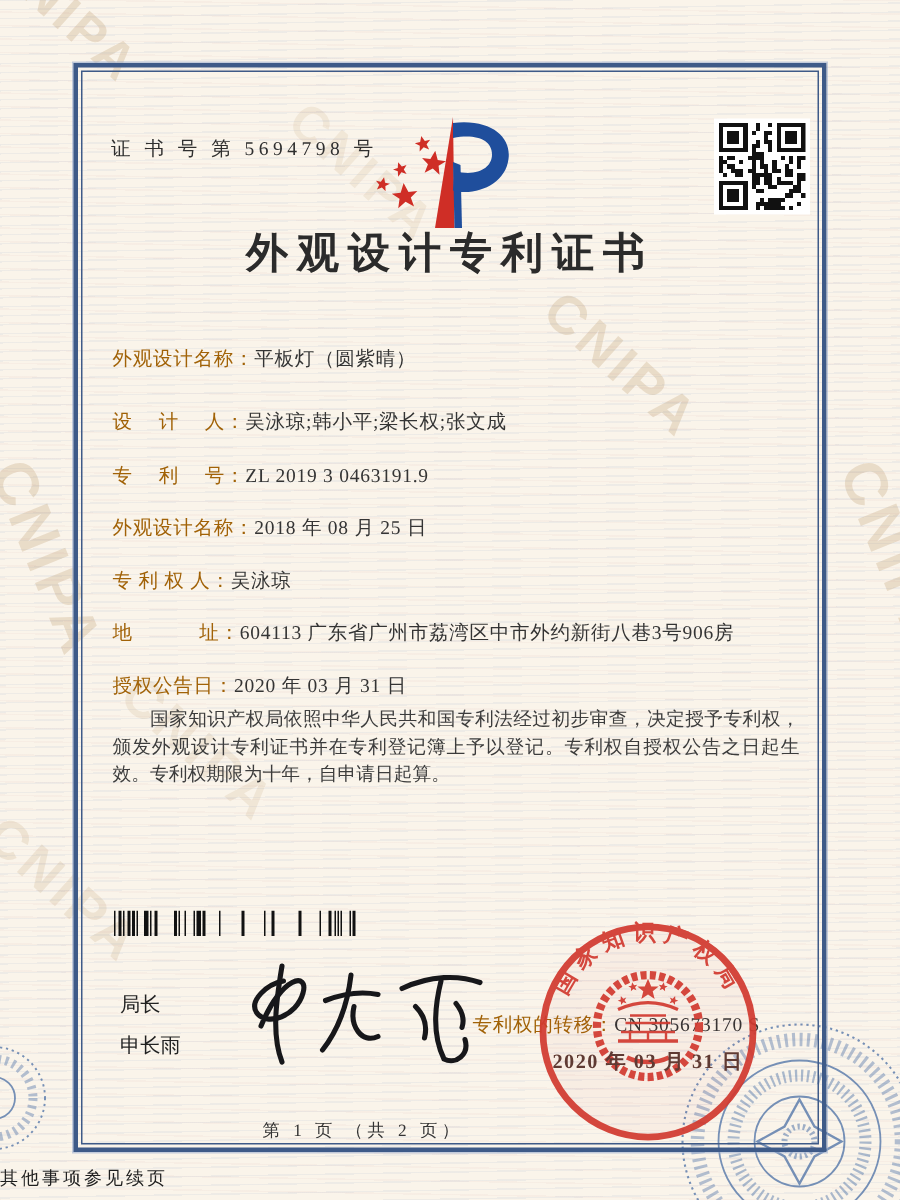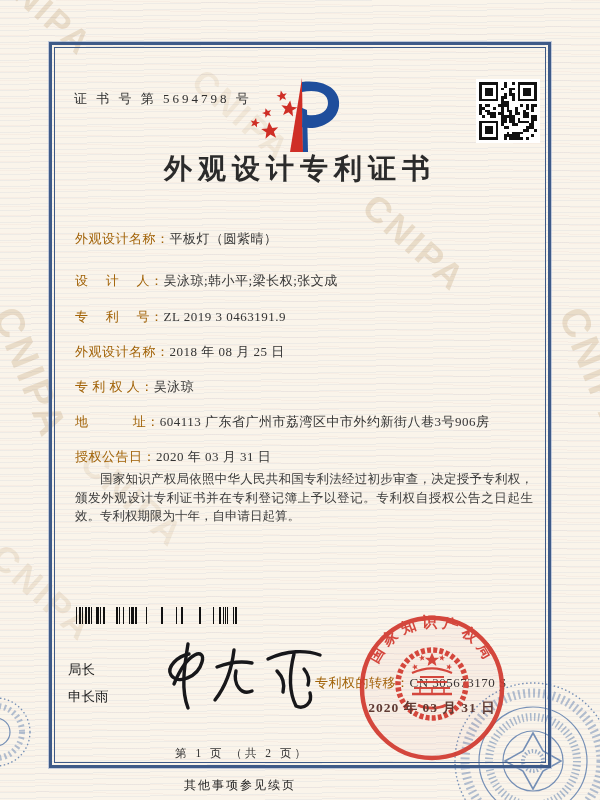--- a/index.html
+++ b/index.html
@@ -30,28 +30,28 @@
          letter-spacing:6px;z-index:2;}
   .qr{left:476px;top:79px;width:64px;height:64px;background:#fff;padding:3px;box-sizing:border-box;z-index:2;}
   .fields{left:75px;top:222px;width:460px;z-index:2;font-size:13px;color:#343434;}
   .frow{position:absolute;left:0;white-space:nowrap;letter-spacing:0.5px;}
   .frow .lab{color:#a16207;}
   .grant-no{position:absolute;left:240px;top:0;}
   .body-text{left:75px;top:470px;width:458px;z-index:2;font-size:12.5px;line-height:18.5px;
              color:#3c3c3c;text-align:justify;}
   .body-text p{margin:0 0 1px 0;text-indent:2em;}
   .barcode{left:76px;top:607px;z-index:2;}
-  .director{left:68px;top:656px;z-index:2;font-size:13.5px;line-height:27px;color:#222;
+  .director{left:80px;top:656px;z-index:2;font-size:13.5px;line-height:27px;color:#222;
             font-family:"Liberation Sans","DejaVu Sans",sans-serif;}
   .signature{left:148px;top:640px;z-index:4;}
   .seal{left:356px;top:612px;z-index:5;opacity:0.93;}
   .seal-date{left:356px;top:699px;width:152px;text-align:center;z-index:6;
              font-size:13.5px;letter-spacing:1px;color:#5f3a33;font-weight:bold;}
   .page-no{left:0;top:746px;width:484px;text-align:center;font-size:11.5px;letter-spacing:3px;z-index:2;color:#333;}
-  .cont-note{left:0;top:777px;width:480px;text-align:center;font-size:12px;letter-spacing:2px;z-index:2;color:#1f1f1f;}
+  .cont-note{left:0;top:777px;width:480px;text-align:left;font-size:12px;letter-spacing:2px;z-index:2;color:#1f1f1f;}
   .rosette{z-index:2;opacity:0.75;}
   svg{display:block;}
 </style>
 </head>
 <body>
 
 <div class="wm" style="left:-16px;top:-10px;font-size:34px;transform:rotate(42deg);">CNIPA</div>
 <div class="wm" style="left:182px;top:96px;font-size:34px;transform:rotate(42deg);opacity:.55;">CNIPA</div>
 <div class="wm" style="left:352px;top:222px;font-size:36px;transform:rotate(42deg);">CNIPA</div>
 <div class="wm" style="left:-38px;top:350px;font-size:40px;transform:rotate(68deg);">CNIPA</div>

